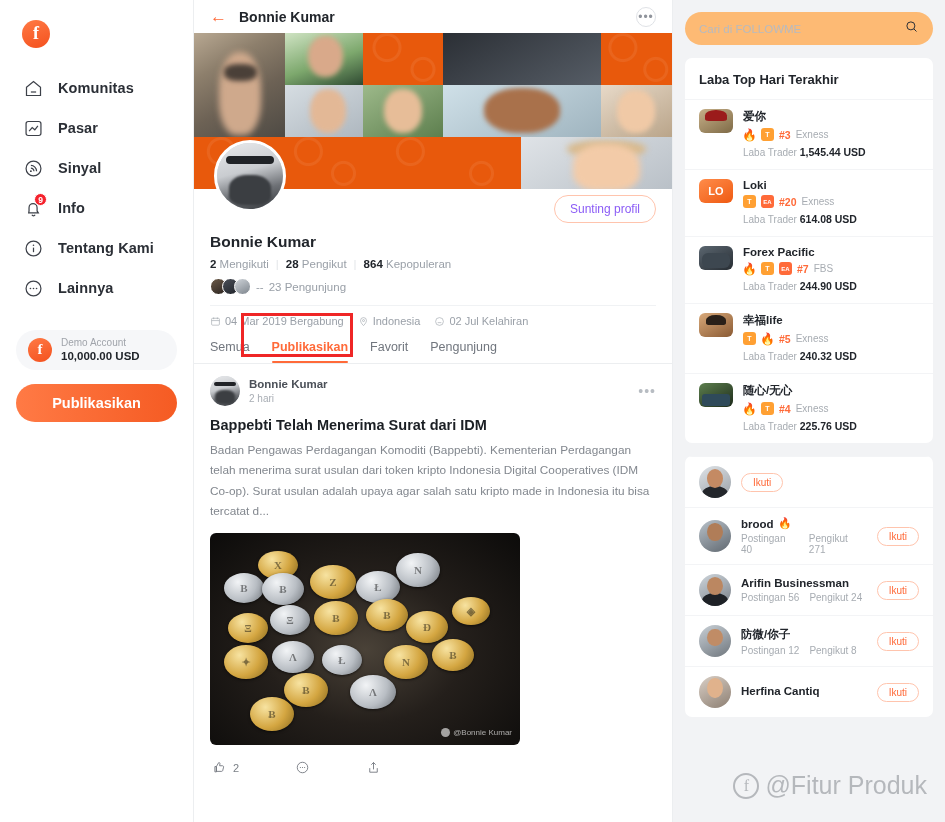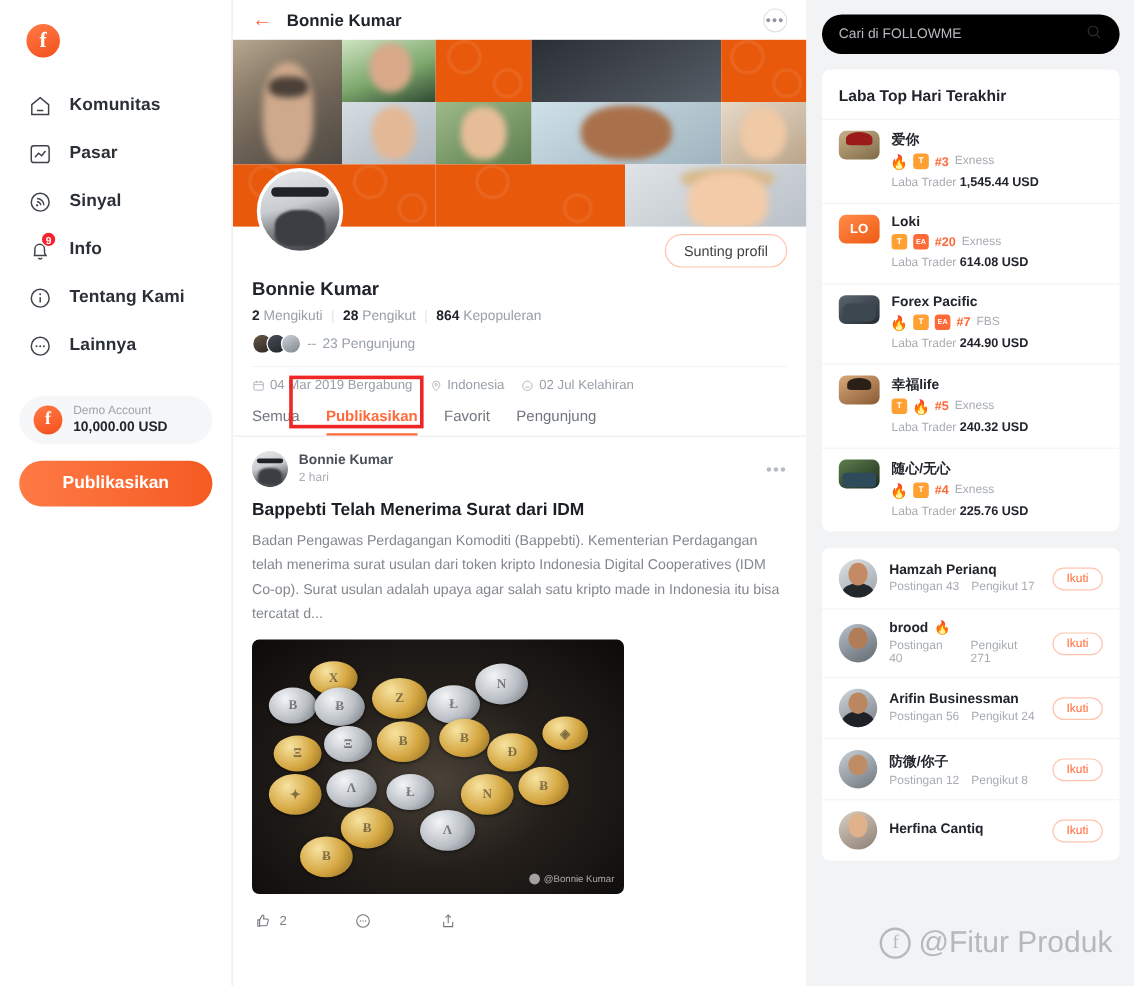--- a/index.html
+++ b/index.html
@@ -135,21 +135,21 @@
   .avatar-face::before {
     content: ""; position: absolute; left: 18%; top: 48%; width: 64%; height: 46%;
     background: #3b3e42; border-radius: 42% 42% 30% 30%; filter: blur(1px);
   }
   .post-avatar-face { border-radius:50%; }
 
   .edit-row { height: 44px; position: relative; }
   .edit-btn {
     position: absolute; right: 16px; top: 6px;
     padding: 6px 15px; border: 1px solid #ffc4ad; border-radius: 16px;
-    color: #404040; font-size: 12px; background: #fff; cursor: pointer;
+    color: #8b5cf6; font-size: 12px; background: #fff; cursor: pointer;
     font-family: "Liberation Sans", sans-serif;
   }
   .pinfo { padding: 0 16px; }
   .pname { font-size: 15.5px; font-weight: bold; color: #21252b; margin-bottom: 7px; }
   .stats { display: flex; align-items: center; gap: 7px; font-size: 11.5px; color: #9aa0a8; margin-bottom: 8px; }
   .stats b { color: #21252b; font-size: 11.5px; }
   .stat-unit { cursor: pointer; }
   .sep { color: #e3e6e9; }
   .visitors { display: flex; align-items: center; gap: 5px; font-size: 11.5px; color: #9aa0a8; padding-bottom: 10px; }
   .vfaces { display: flex; }
@@ -220,21 +220,21 @@
   .tag-check { width: 11px; height: 11px; border-radius: 50%; background: #c5cad0;
     color: #fff; font-size: 7px; display: flex; align-items: center; justify-content: center; }
   .actions { display: flex; align-items: center; gap: 56px; padding: 15px 0 14px 2px; }
   .act { display: flex; align-items: center; gap: 6px; cursor: pointer; }
   .act svg { width: 15px; height: 15px; stroke: #6f747b; fill: none; stroke-width: 1.4; }
   .act span { font-size: 11px; color: #7b8087; }
 
   
   .right { width: 270px; height: 822px; padding: 12px 10px 0 12px; flex-shrink: 0; }
   .searchbar {
-    height: 33px; background: #000000; border-radius: 17px;
+    height: 33px; background: #fdba74; border-radius: 17px;
     display: flex; align-items: center; padding: 0 14px; margin-bottom: 13px;
   }
   .searchbar input {
     flex: 1; border: none; background: transparent; outline: none;
     font-size: 11.5px; color: #62676e; font-family: "Liberation Sans", sans-serif;
   }
   .searchbar input::placeholder { color: #b6bac0; }
   .search-ico svg { width: 15px; height: 15px; stroke: #2b2f36; fill: none; stroke-width: 1.6; }
   .card { background: #fff; border-radius: 7px; margin-bottom: 13px; overflow: hidden; }
   .card-title { font-size: 13px; font-weight: bold; color: #21252b; padding: 14px 14px 12px 14px; }
@@ -665,29 +665,20 @@
             <b>225.76 USD</b>
           </div>
         </span>
       </div>
     </section>
 
     <section class="card">
 
       <div class="rrow">
         <span class="rav ra1"></span>
-        <span class="rinfo">
-          <div class="rname">
-              <span>Hamzah Perianq</span>
-            </div>
-          <div class="rmeta">
-            <span>Postingan 43</span>
-            <span>Pengikut 17</span>
-          </div>
-        </span>
         <button class="follow-btn">Ikuti</button>
       </div>
 
       <div class="rrow">
         <span class="rav ra2"></span>
         <span class="rinfo">
           <div class="rname">
             <span>brood</span>
             <span class="fire-mini">🔥</span>
           </div>

